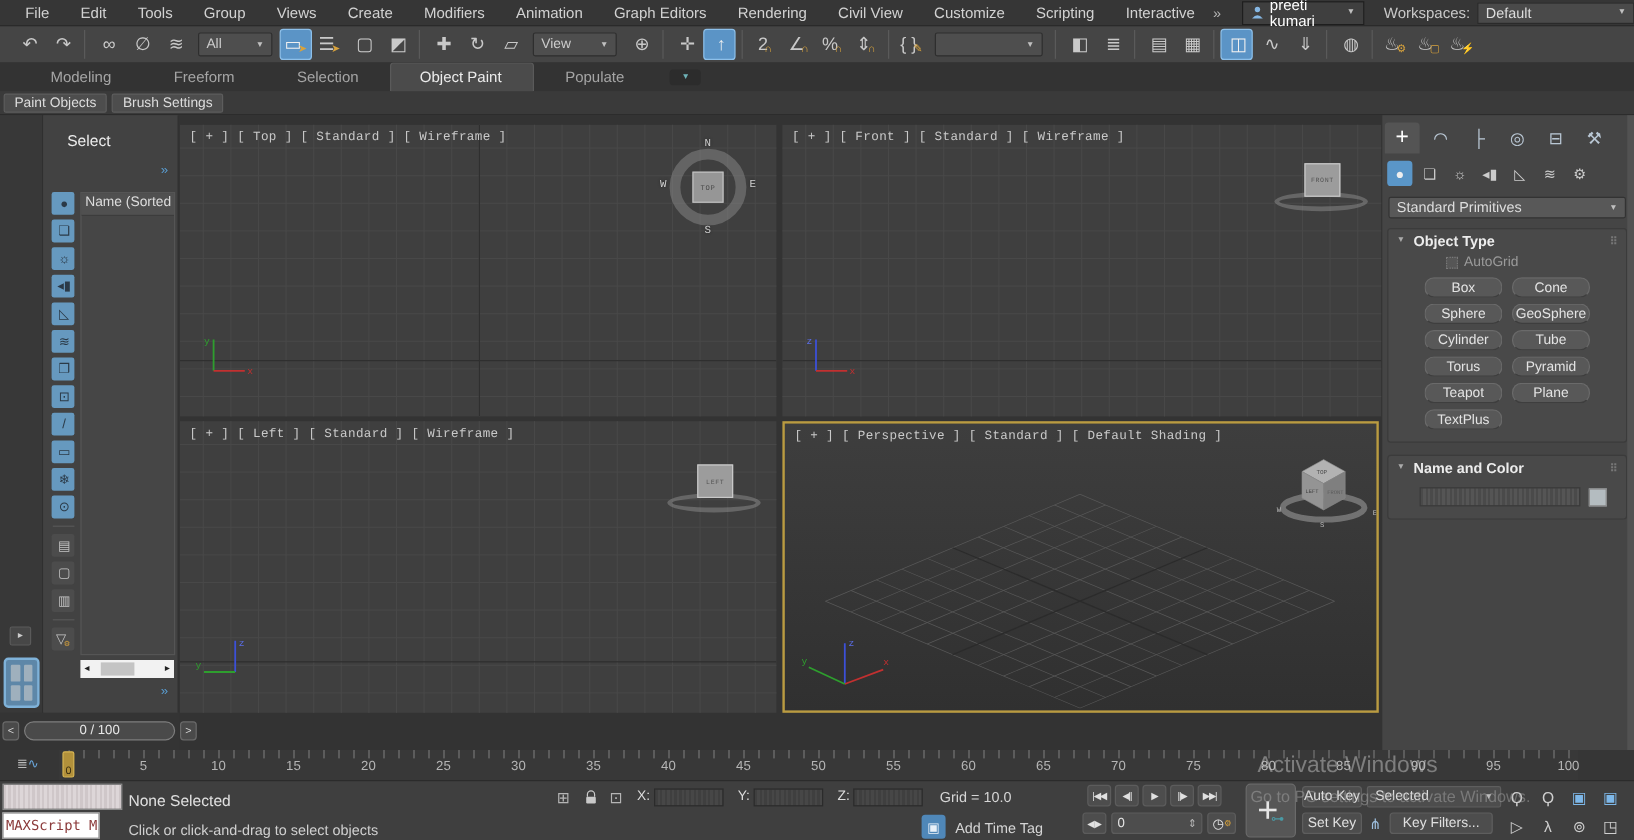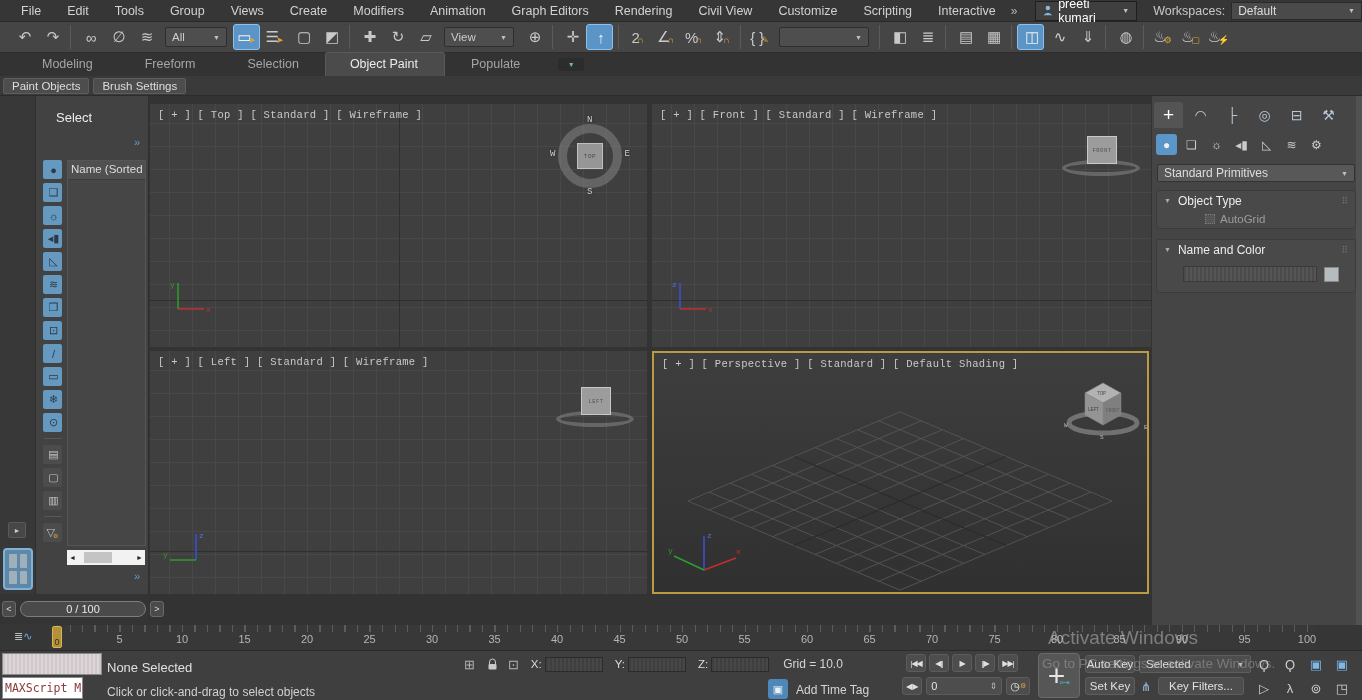--- a/index.html
+++ b/index.html
@@ -83,21 +83,21 @@
   #ctabs { position:absolute; left:2px; top:6px; display:flex; gap:3px; }
   .ctab { width:29px; height:26px; display:flex; align-items:center; justify-content:center; font-size:14px; color:#b9c7d4; }
   .ctab.on { background:#545454; border-radius:3px 3px 0 0; color:#fff; font-size:19px; }
   #ccats { position:absolute; left:4px; top:38px; display:flex; gap:4px; }
   .cat { width:21px; height:21px; display:flex; align-items:center; justify-content:center; font-size:12px; color:#ccc; }
   .cat.on { background:#5a96c8; border-radius:3px; color:#eee; }
   #psel { position:absolute; left:5px; top:68px; width:198px; height:18px; background:#585858; border:1px solid #333; border-radius:2px; font-size:12px; color:#ddd; display:flex; align-items:center; padding:0 6px; }
   #psel .car { margin-left:auto; }
   #rolls { position:absolute; left:4px; top:94px; width:200px; }
   .roll { background:#494949; border:1px solid #3b3b3b; border-radius:3px; margin-bottom:10px; }
-  .rollhead { height:19px; display:flex; align-items:center; padding:0 7px; font-weight:normal; font-size:12px; color:#ececec;text-align:center; }
+  .rollhead { height:19px; display:flex; align-items:center; padding:0 7px; font-weight:bold; font-size:12px; color:#ececec;text-align:center; }
   .rollhead .arr { font-size:7px; color:#aaa; margin-right:7px; }
   .rollhead .grip { margin-left:auto; color:#777; font-size:9px; }
   #autogrid { display:flex; align-items:center; gap:5px; height:18px; color:#9b9b9b; font-size:11.5px; padding-left:48px; }
   #autogrid .cb { width:10px; height:10px; background:#565656; border:1px dotted #7a7a7a; }
   #objgrid { display:grid; grid-template-columns:1fr 1fr; gap:5px 8px; padding:3px 30px 10px; }
   .objbtn { height:17px; background:#585858; border:1px solid #6a6a6a; border-bottom-color:#3e3e3e; border-radius:8px; font-size:11.5px; color:#e3e3e3; display:flex; align-items:center; justify-content:center; }
   #ncrow { display:flex; align-items:center; padding:7px 16px 10px 26px; }
   #ncfield { flex:1; height:16px; background:repeating-linear-gradient(90deg,#4a4a4a 0 2px,#555 2px 4px); border:1px solid #3a3a3a; }
   #ncswatch { width:15px; height:15px; margin-left:7px; background:#b4bcc0; border:1px solid #888; }
 
@@ -553,20 +553,34 @@
     <div class="roll">
       <div class="rollhead">
         <span class="arr">▼</span>
         <span>Object Type</span>
         <span class="grip">⠿</span>
       </div>
       <div id="autogrid">
         <span class="cb"></span>
         <span>AutoGrid</span>
       </div>
+      <div id="objgrid">
+
+      <div class="objbtn">Box</div>
+          <div class="objbtn">Cone</div>
+          <div class="objbtn">Sphere</div>
+          <div class="objbtn">GeoSphere</div>
+          <div class="objbtn">Cylinder</div>
+          <div class="objbtn">Tube</div>
+          <div class="objbtn">Torus</div>
+          <div class="objbtn">Pyramid</div>
+          <div class="objbtn">Teapot</div>
+          <div class="objbtn">Plane</div>
+          <div class="objbtn">TextPlus</div>
+        </div>
     </div>
     <div class="roll">
       <div class="rollhead">
         <span class="arr">▼</span>
         <span>Name and Color</span>
         <span class="grip">⠿</span>
       </div>
       <div id="ncrow">
         <div id="ncfield"></div>
         <div id="ncswatch"></div>

